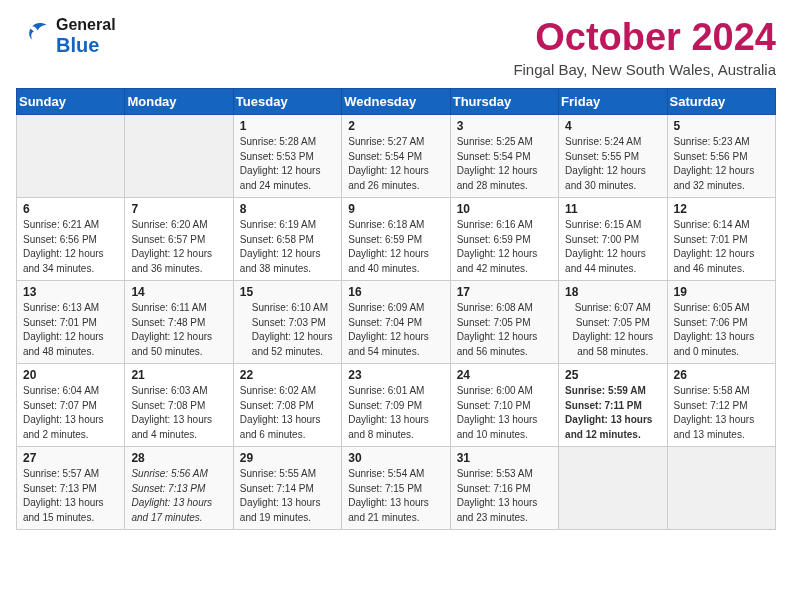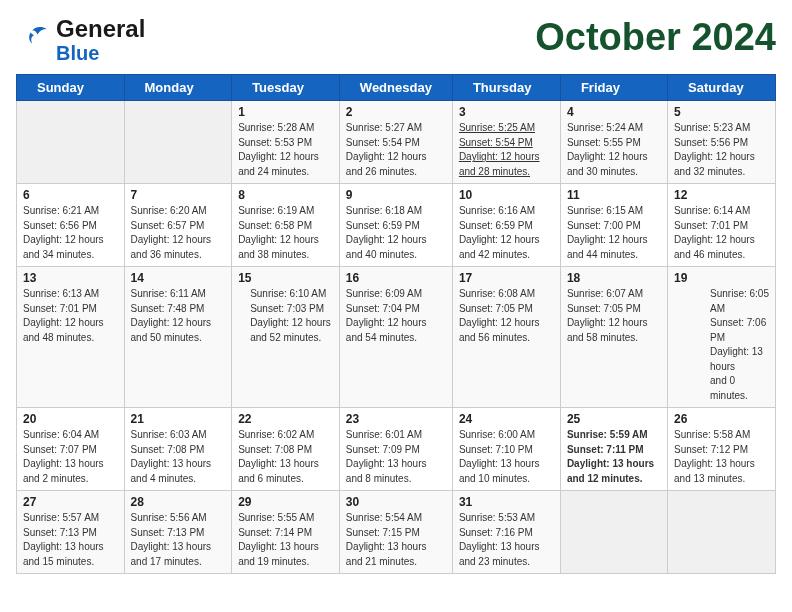--- a/index.html
+++ b/index.html
@@ -25,37 +25,37 @@
       display: flex;
       align-items: center;
       gap: 4px;
     }
     .title-block {
       text-align: right;
     }
     .month-title {
       font-size: 38px;
       font-weight: bold;
-      color: #14532d;
+      color: #be185d;
     }
     .location-title {
       font-size: 15px;
       color: #444;
       margin-top: 2px;
     }
     .calendar {
       width: 100%;
       border-collapse: collapse;
       border: 1px solid #ccc;
     }
     .calendar th {
       background: #1565c0;
       color: #fff;
       text-align: left;
-      padding: 5px 20px;
+      padding: 5px 2px;
       font-size: 13px;
       border: 1px solid #1a4e9e;
     }
     .calendar td {
       vertical-align: top;
       border: 1px solid #ccc;
       padding: 4px 6px;
       width: calc(100% / 7);
       min-height: 80px;
       background: #fff;
@@ -89,27 +89,28 @@
   <div class="logo">
     <div class="logo-row">
       <div>
         
         <svg class="logo-svg" viewBox="0 0 40 40">
           <path d="M18 12 C20 8, 28 6, 34 10 C30 10, 26 12, 24 16 C22 12, 20 11, 18 12Z" fill="#1565c0"></path>
           <path d="M16 14 C14 18, 14 24, 18 26 C16 22, 17 18, 20 17 C18 16, 17 15, 16 14Z" fill="#1565c0"></path>
         </svg>
       </div>
       <div>
-        <div style="font-size:24px; font-weight:bold; color:#1a1a1a; line-height:1.1;">General</div>
+        <div style="font-size:16px; font-weight:bold; color:#1a1a1a; line-height:1.1;">General</div>
         <div style="font-size:20px; font-weight:bold; color:#1565c0; line-height:1.1;">Blue</div>
       </div>
     </div>
   </div>
   <div class="title-block">
     <div class="month-title">October 2024</div>
+    <div class="location-title">Fingal Bay, New South Wales, Australia</div>
   </div>
 </div>
 
 <table class="calendar">
   <thead>
     <tr>
     <th>Sunday</th>
         <th>Monday</th>
         <th>Tuesday</th>
         <th>Wednesday</th>
@@ -131,21 +132,21 @@
         </td>
         <td>
           <span class="day-num">2</span>
           <div class="day-info" style="white-space: pre-line;">Sunrise: 5:27 AM
 Sunset: 5:54 PM
 Daylight: 12 hours
 and 26 minutes.</div>
         </td>
         <td>
           <span class="day-num">3</span>
-          <div class="day-info" style="white-space: pre-line; text-decoration: underline;">Sunrise: 5:25 AM
+          <div class="day-info" style="white-space: pre-line;">Sunrise: 5:25 AM
 Sunset: 5:54 PM
 Daylight: 12 hours
 and 28 minutes.</div>
         </td>
         <td>
           <span class="day-num">4</span>
           <div class="day-info" style="white-space: pre-line;">Sunrise: 5:24 AM
 Sunset: 5:55 PM
 Daylight: 12 hours
 and 30 minutes.</div>
@@ -240,28 +241,28 @@
         </td>
         <td>
           <span class="day-num">17</span>
           <div class="day-info" style="white-space: pre-line;">Sunrise: 6:08 AM
 Sunset: 7:05 PM
 Daylight: 12 hours
 and 56 minutes.</div>
         </td>
         <td>
           <span class="day-num">18</span>
-          <div class="day-info" style="white-space: pre-line;">Sunrise: 6:07 AM
+          <div class="day-info" style="white-space: pre-line; text-align: center;">Sunrise: 6:07 AM
 Sunset: 7:05 PM
 Daylight: 12 hours
 and 58 minutes.</div>
         </td>
         <td>
           <span class="day-num">19</span>
-          <div class="day-info" style="white-space: pre-line; margin-left: 36px;">Sunrise: 6:05 AM
+          <div class="day-info" style="white-space: pre-line;">Sunrise: 6:05 AM
 Sunset: 7:06 PM
 Daylight: 13 hours
 and 0 minutes.</div>
         </td>
       </tr>
       <tr>
         <td>
           <span class="day-num">20</span>
           <div class="day-info" style="white-space: pre-line;">Sunrise: 6:04 AM
 Sunset: 7:07 PM
@@ -314,21 +315,21 @@
       <tr>
         <td>
           <span class="day-num">27</span>
           <div class="day-info" style="white-space: pre-line;">Sunrise: 5:57 AM
 Sunset: 7:13 PM
 Daylight: 13 hours
 and 15 minutes.</div>
         </td>
         <td>
           <span class="day-num">28</span>
-          <div class="day-info" style="white-space: pre-line;">Sunrise: 5:56 AM
+          <div class="day-info" style="white-space: pre-line; font-style: italic;">Sunrise: 5:56 AM
 Sunset: 7:13 PM
 Daylight: 13 hours
 and 17 minutes.</div>
         </td>
         <td>
           <span class="day-num">29</span>
           <div class="day-info" style="white-space: pre-line;">Sunrise: 5:55 AM
 Sunset: 7:14 PM
 Daylight: 13 hours
 and 19 minutes.</div>

